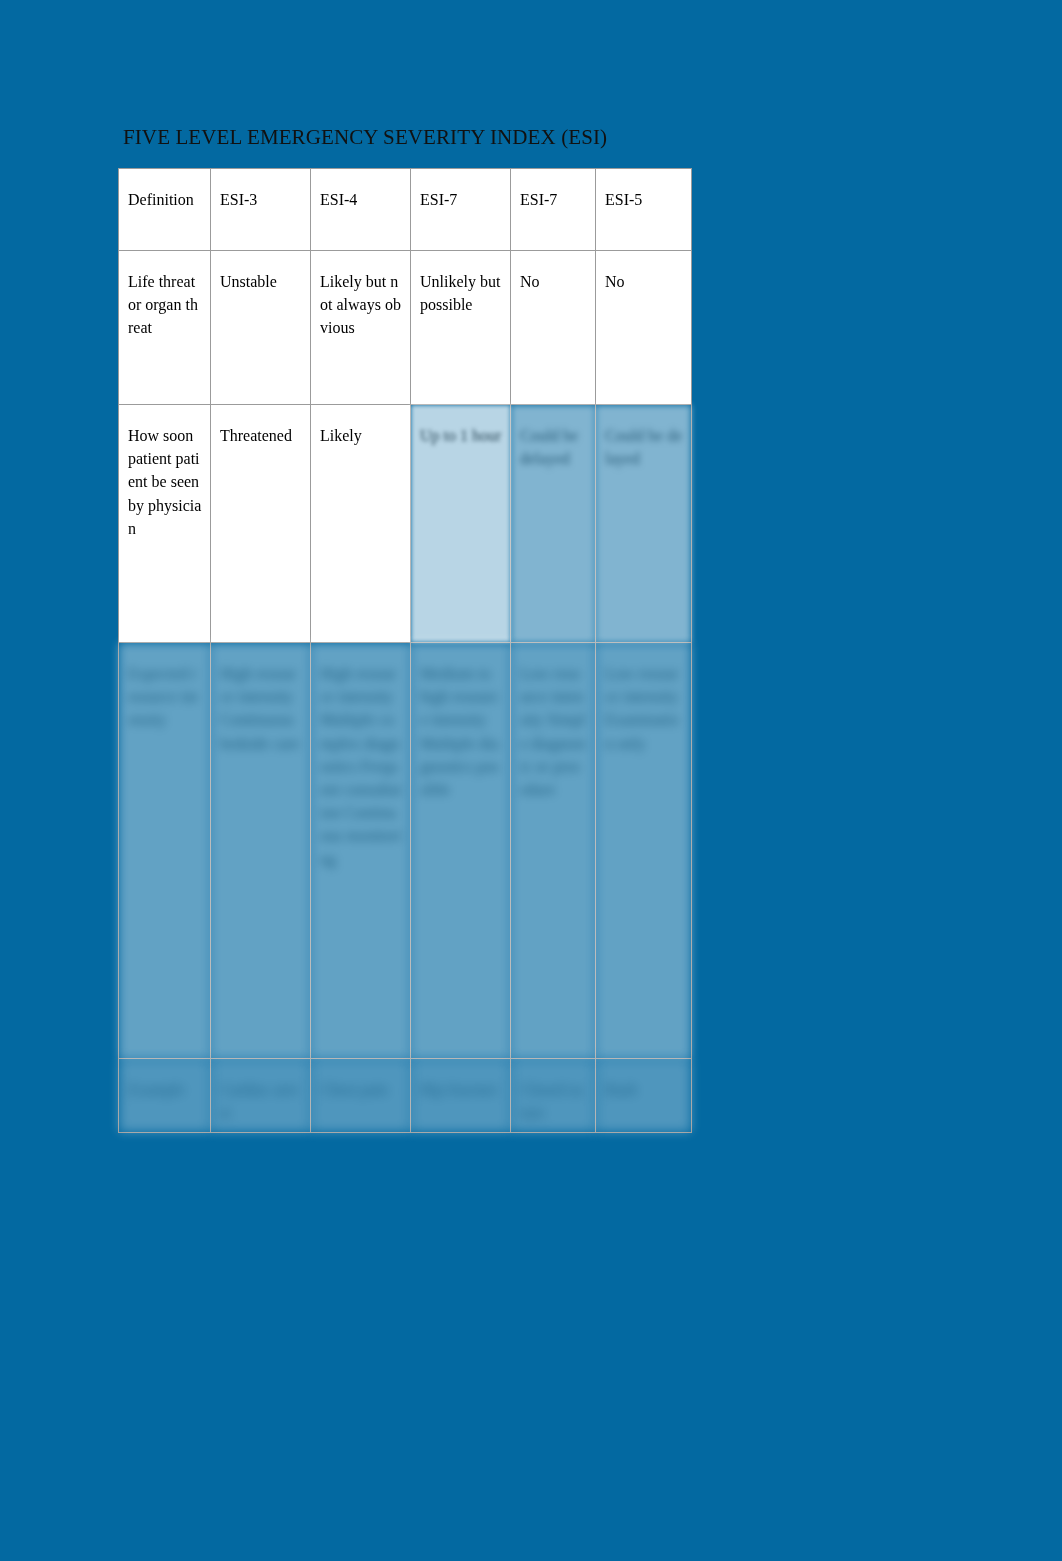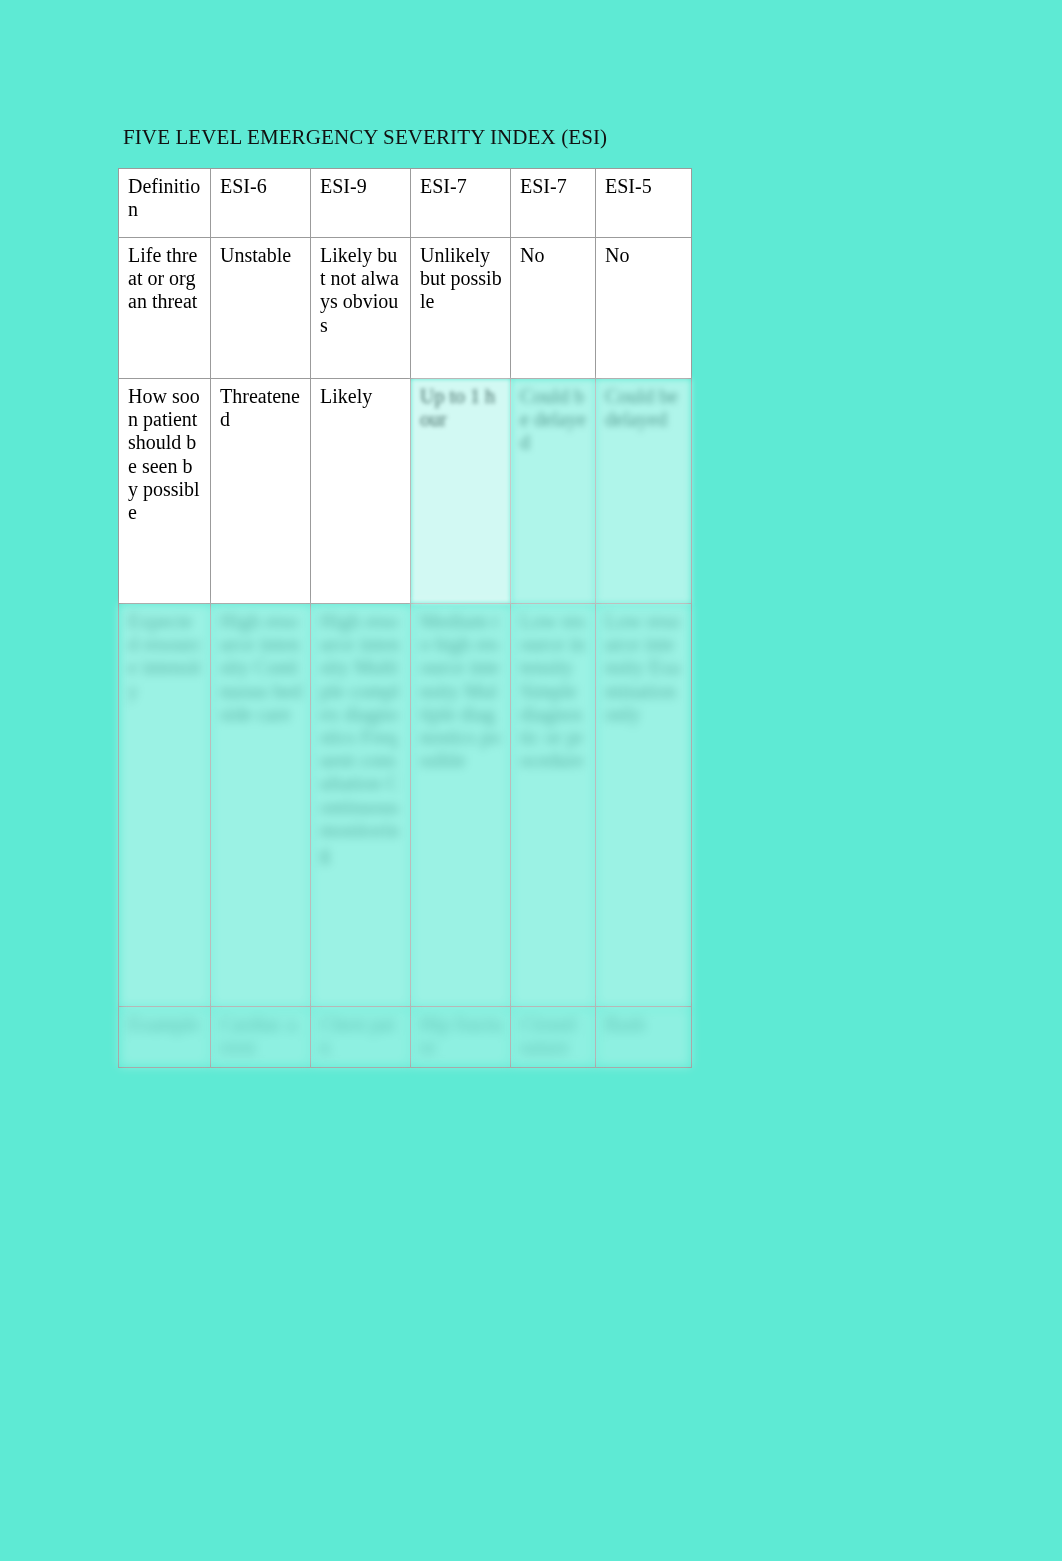--- a/index.html
+++ b/index.html
@@ -14,21 +14,21 @@
     font-family: "Liberation Serif", "DejaVu Serif", serif;
     color: #000000;
     overflow: hidden;
   }
 
   .page {
     position: absolute;
     left: 0; top: 0;
     width: 1062px;
     height: 1561px;
-    background: #5eead4;
+    background: #0369a1;
   }
 
   .doc-title {
     position: absolute;
     left: 123px;
     top: 124px;
     font-size: 21px;
     line-height: 26px;
     letter-spacing: 0.1px;
     white-space: nowrap;
@@ -39,22 +39,22 @@
     position: absolute;
     left: 118px;
     top: 168px;
     width: 573px;
     border-collapse: collapse;
     table-layout: fixed;
   }
   .esi-table td {
     border: 1.6px solid #9b9b9b;
     vertical-align: top;
-    padding: 6px 8px 6px 9px;
-    font-size: 20px;
+    padding: 19px 8px 6px 9px;
+    font-size: 16px;
     line-height: 23.2px;
     font-family: "Liberation Serif", "DejaVu Serif", serif;
     word-break: break-all;
     overflow-wrap: anywhere;
     hyphens: none;
     background: #ffffff;
   }
 
   
   col.c0 { width: 92px; }
@@ -115,39 +115,39 @@
         <col class="c1">
         <col class="c2">
       <col class="c3">
         <col class="c4">
         <col class="c5">
     </colgroup>
     <tbody>
 
       <tr class="r-head">
         <td>Definition</td>
-        <td>ESI-6</td>
-        <td>ESI-9</td>
+        <td>ESI-3</td>
+        <td>ESI-4</td>
         <td>ESI-7</td>
         <td>ESI-7</td>
         <td>ESI-5</td>
       </tr>
 
 
       <tr class="r-3">
         <td>Life threat or organ threat</td>
         <td>Unstable</td>
         <td>Likely but not always obvious</td>
         <td>Unlikely but possible</td>
         <td>No</td>
         <td>No</td>
       </tr>
 
       <tr class="r-4">
-        <td>How soon patient should be seen by possible</td>
+        <td>How soon patient patient be seen by physician</td>
         <td>Threatened</td>
         <td>Likely</td>
         <td class="b-soft">Up to 1 hour</td>
         <td class="b-med">Could be delayed</td>
         <td class="b-med">Could be delayed</td>
       </tr>
 
       <tr class="r-5">
         <td class="b-heavy">Expected resource intensity</td>
         <td class="b-heavy">High resource intensity Continuous bedside care</td>

